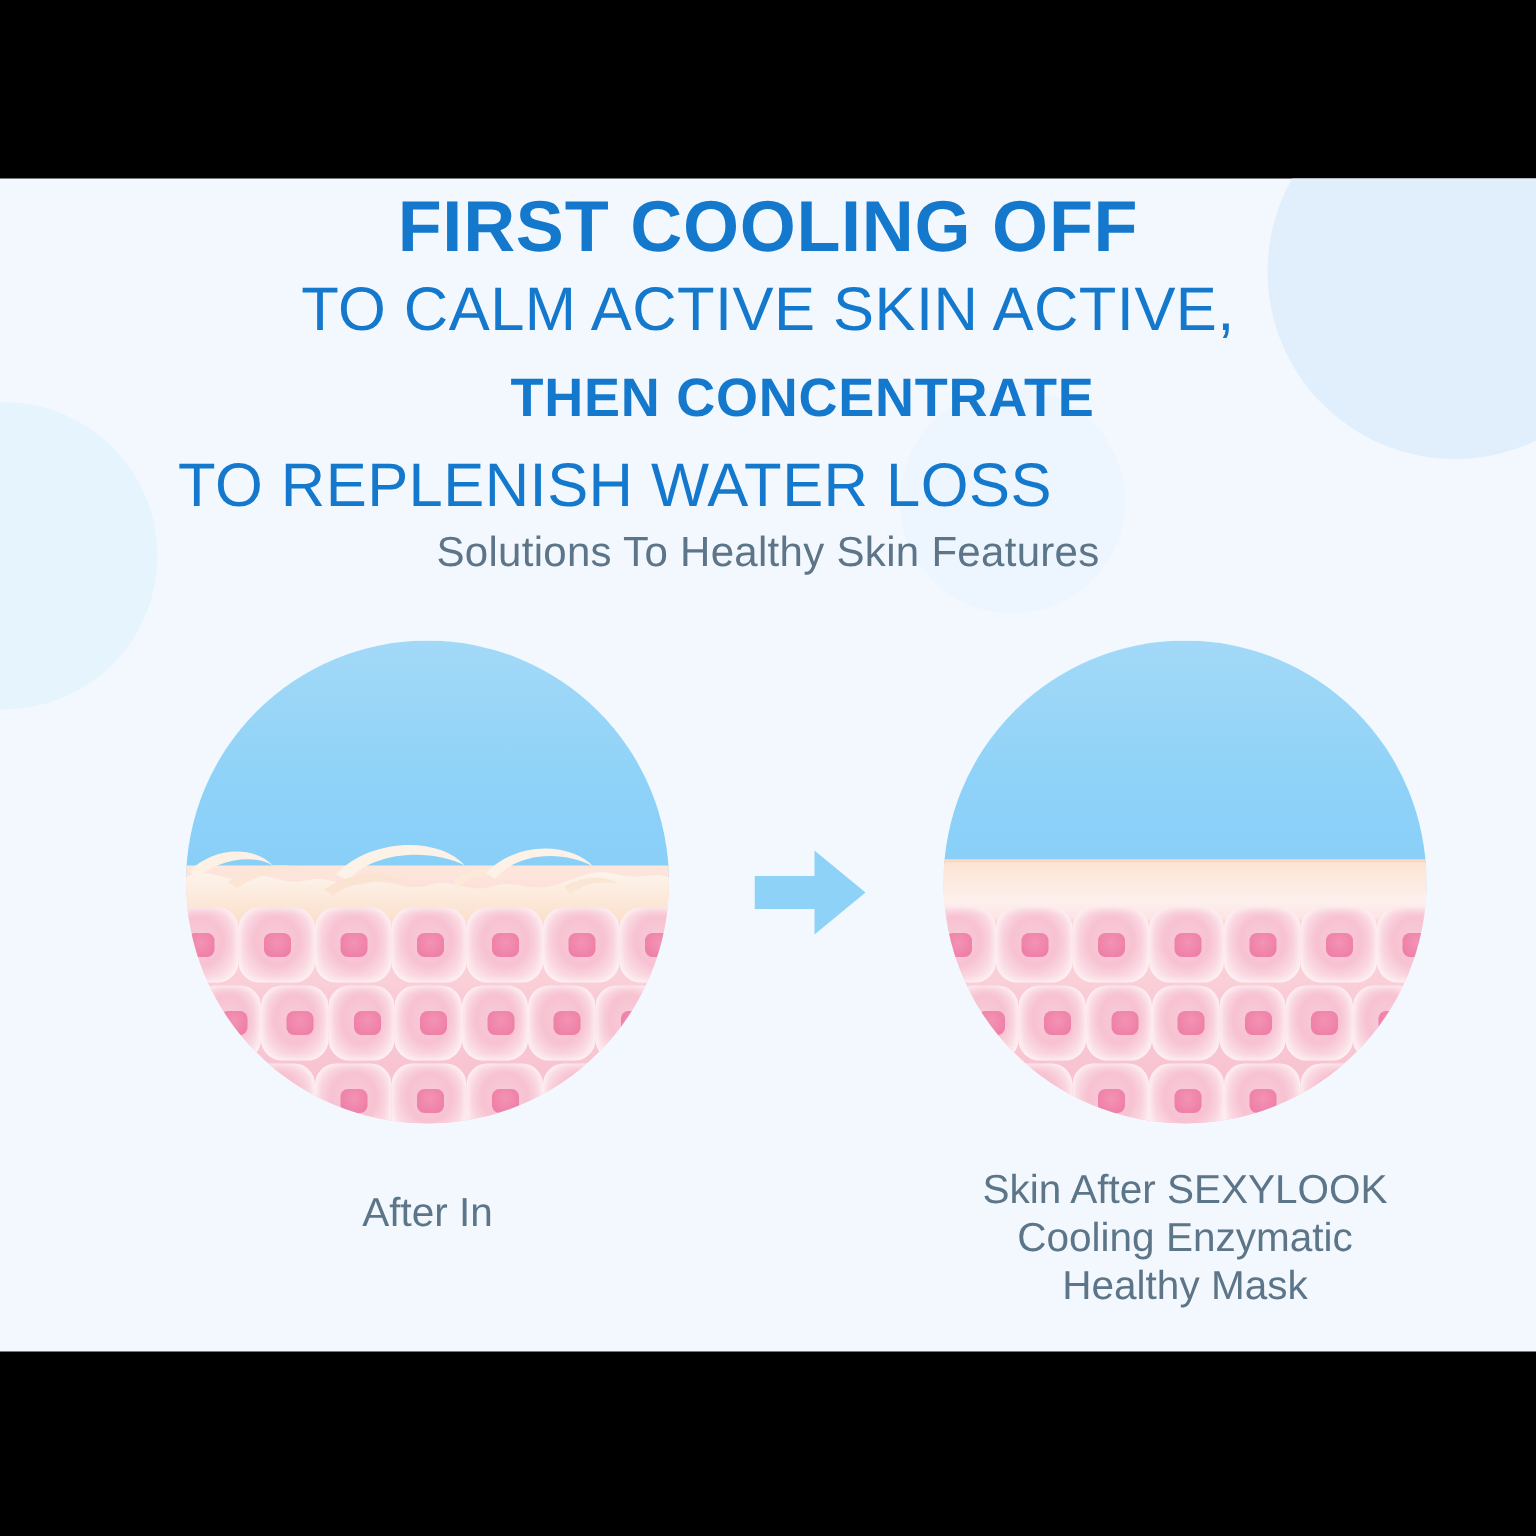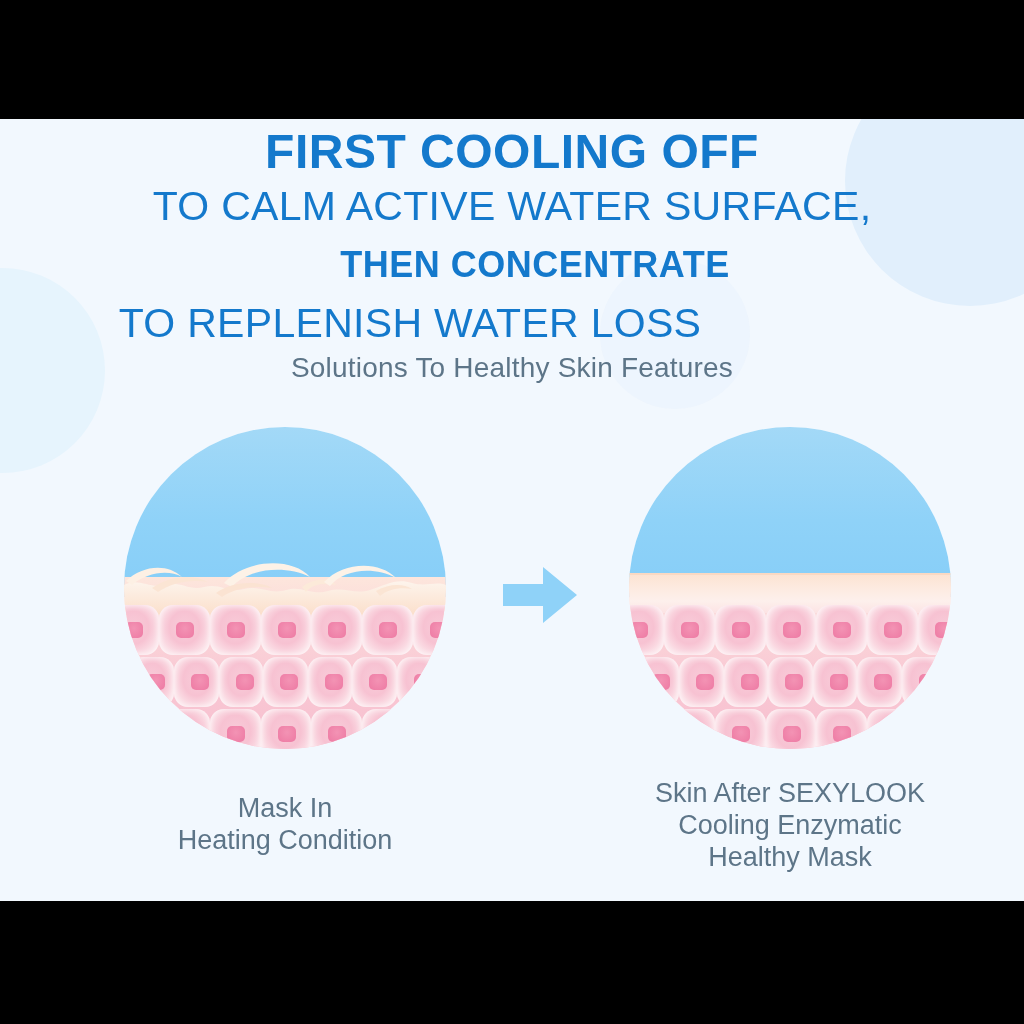--- a/index.html
+++ b/index.html
@@ -131,21 +131,21 @@
 <div id="canvas">
 
   <div class="band">
     <div class="deco deco-tr"></div>
     <div class="deco deco-l"></div>
     <div class="deco deco-c"></div>
   </div>
 
   <div class="headline">
     <div class="h-l1">FIRST COOLING OFF</div>
-    <div class="h-l2">TO CALM ACTIVE WATER SURFACE,</div>
+    <div class="h-l2">TO CALM ACTIVE SKIN ACTIVE,</div>
     <div class="h-l3">THEN CONCENTRATE</div>
     <div class="h-l4">TO REPLENISH WATER LOSS</div>
   </div>
   <div class="subtitle">Solutions To Healthy Skin Features</div>
 
   <div class="circle" id="circle-left">
     <div class="sky"></div>
     <div class="derm"></div>
 
     <div class="rough-surface">
@@ -325,22 +325,21 @@
             <div class="nuc"></div>
           </div>
         <div class="cell">
             <div class="nuc"></div>
           </div>
       </div>
     </div>
   </div>
 
   <div class="caption" id="caption-left">
-    <span class="cap-line">Mask In</span>
-    <span class="cap-line">Heating Condition</span>
+    <span class="cap-line">After In</span>
   </div>
 
   <div class="caption" id="caption-right">
     <span class="cap-line">Skin After SEXYLOOK</span>
     <span class="cap-line">Cooling Enzymatic</span>
     <span class="cap-line">Healthy Mask</span>
   </div>
 
 </div>
 

